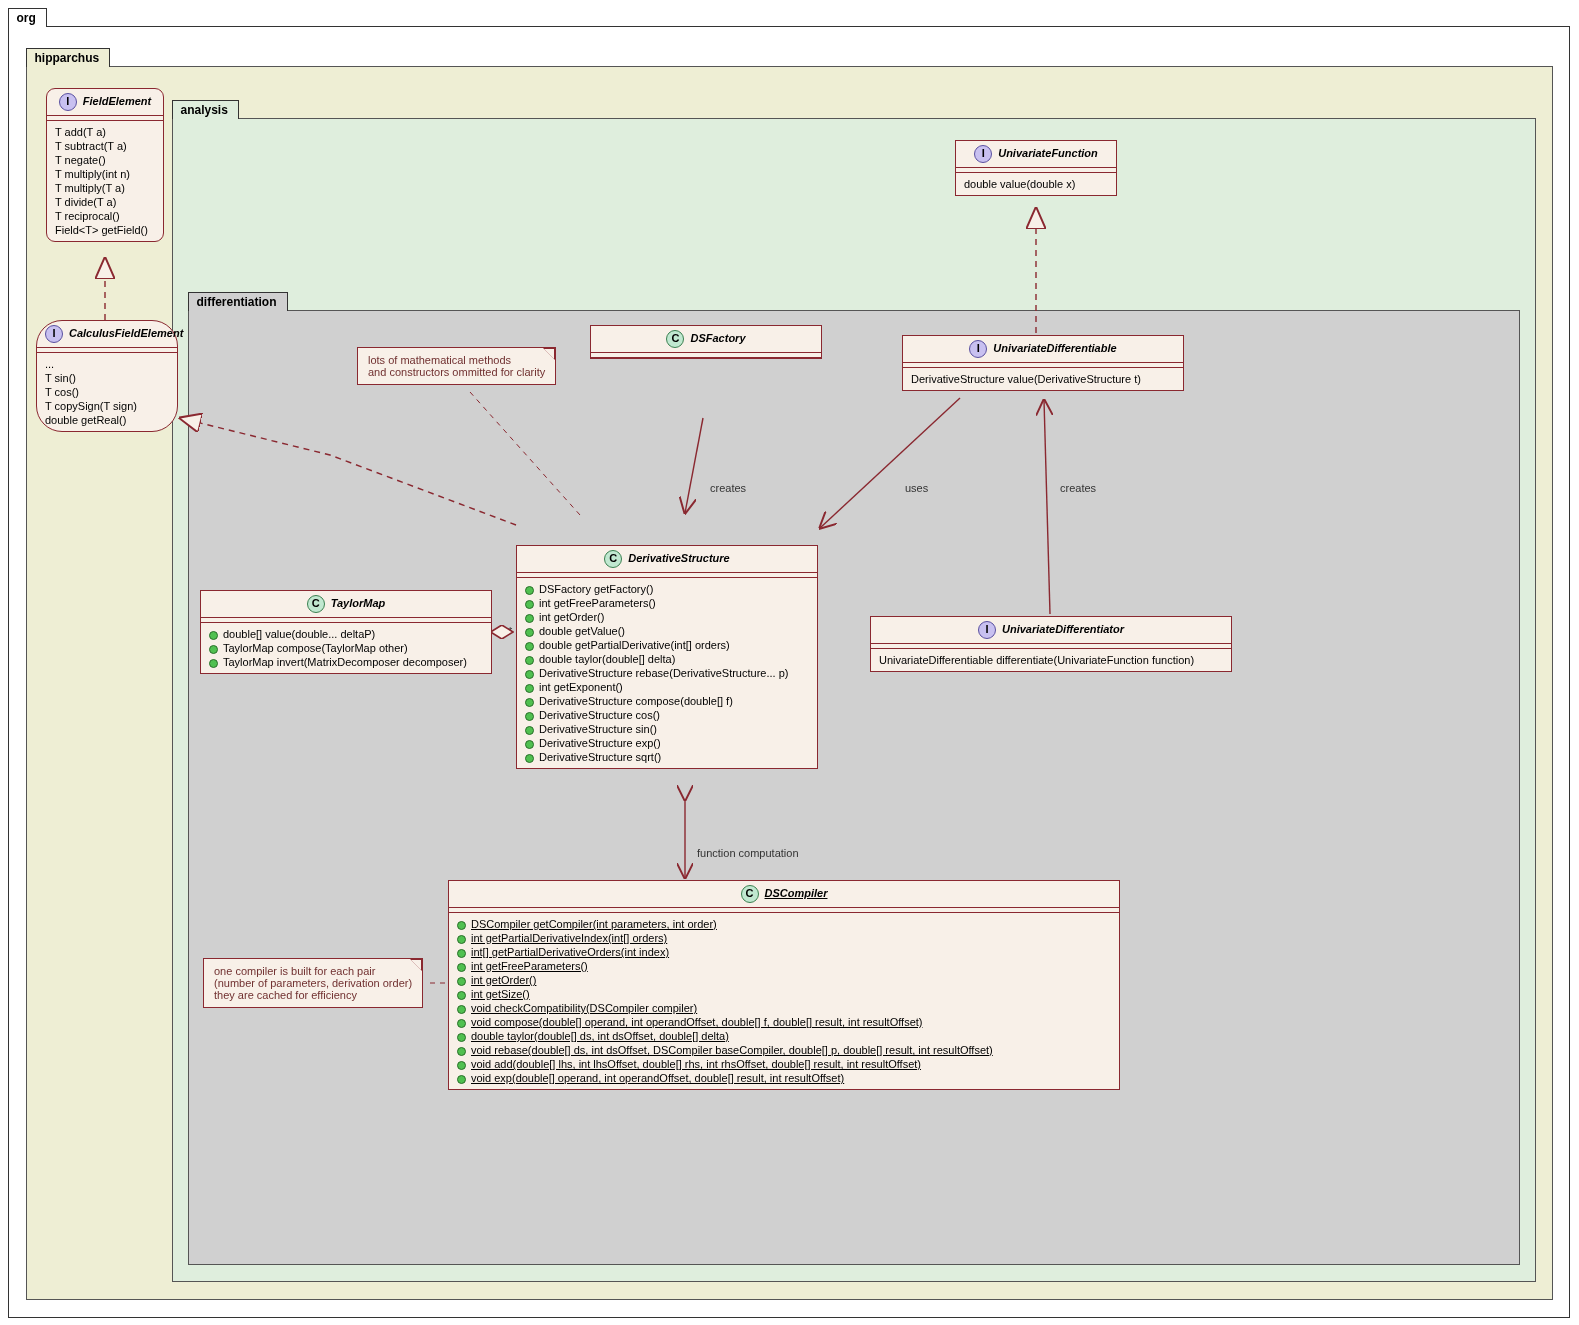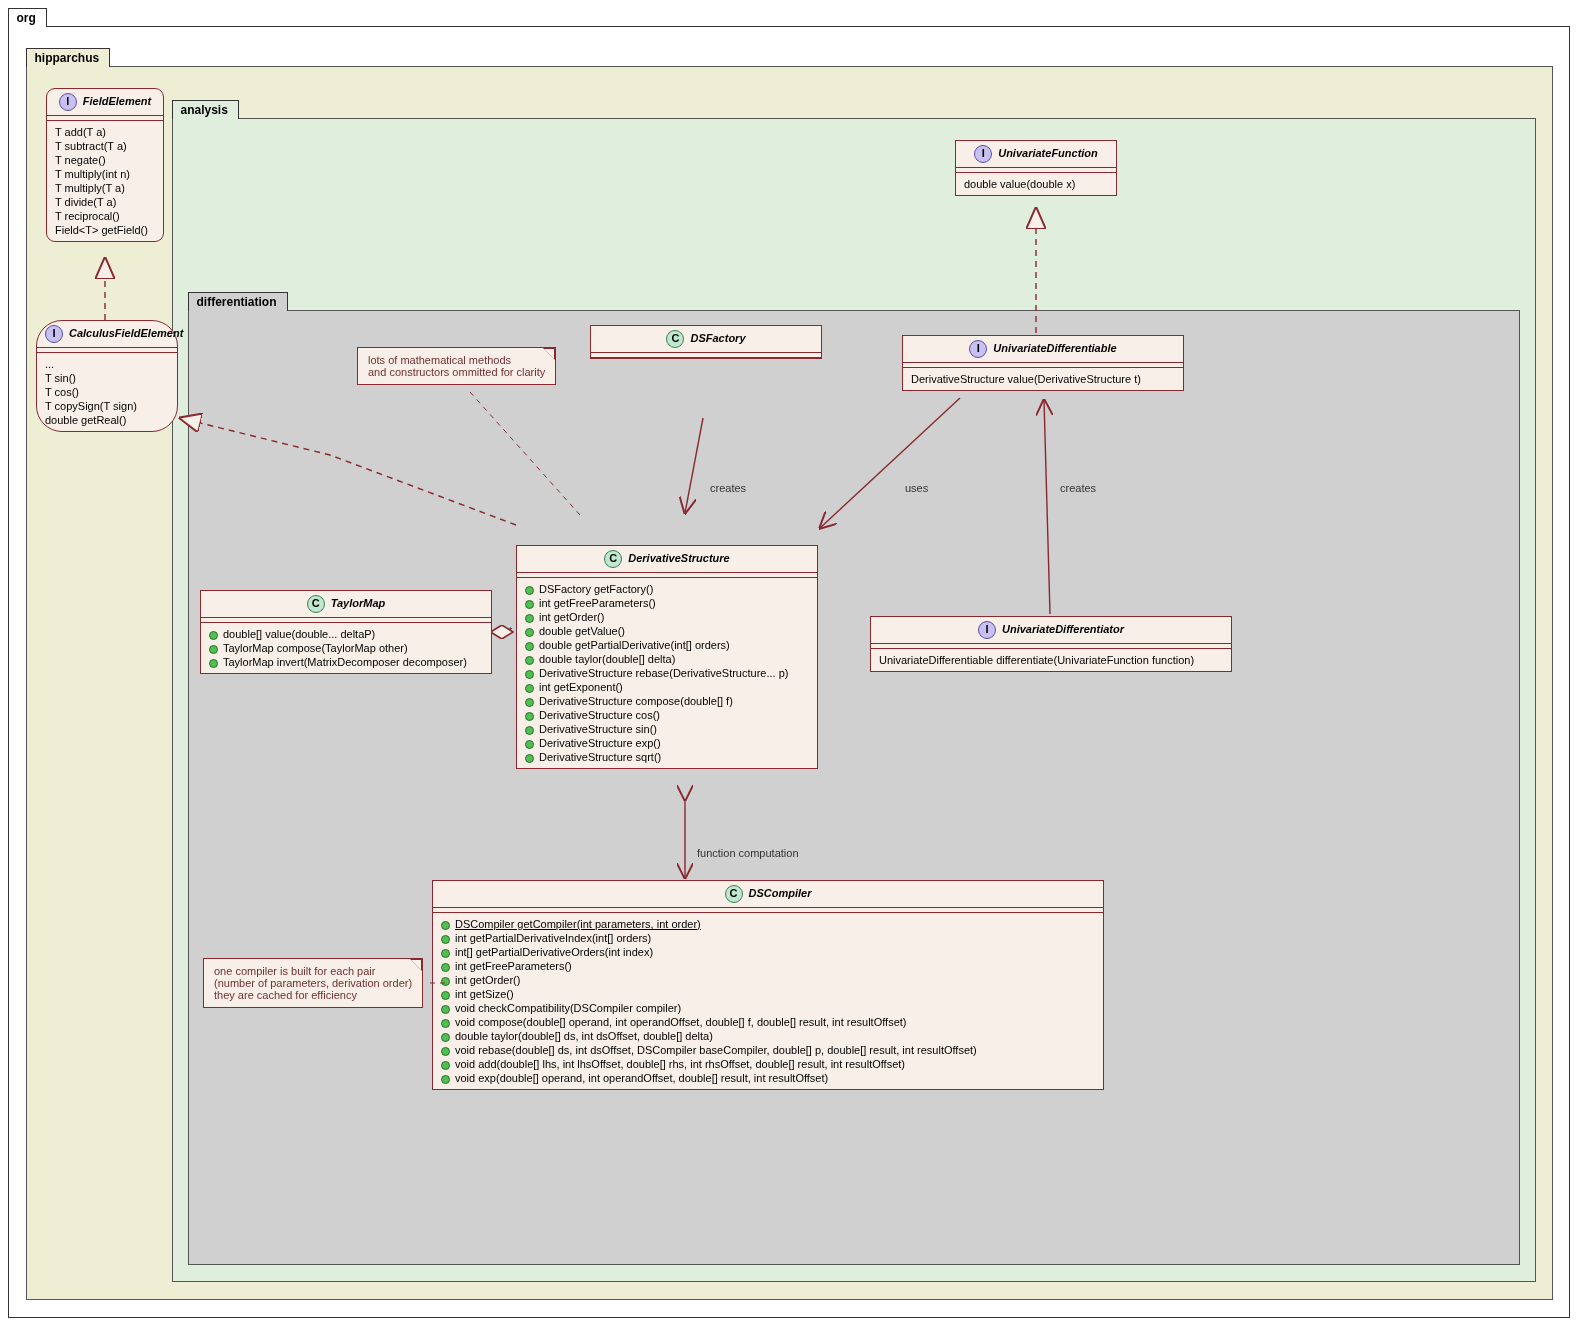--- a/index.html
+++ b/index.html
@@ -202,21 +202,21 @@
     <div class="row">UnivariateDifferentiable differentiate(UnivariateFunction function)</div>
   </div>
 </div>
 
 <div class="note" style="left:203px;top:958px;">
   <div>one compiler is built for each pair</div>
   <div>(number of parameters, derivation order)</div>
   <div>they are cached for efficiency</div>
 </div>
 
-<div class="classbox" style="left:432px;top:880px;width:670px;">
+<div class="classbox" style="left:448px;top:880px;width:670px;text-decoration:underline;">
   <div class="head"><span class="ic ic-c">C</span><span>DSCompiler</span></div>
   <div class="sep"></div>
   <div class="body">
     <div class="row"><span class="dot"></span><span class="underline">DSCompiler getCompiler(int parameters, int order)</span></div>
     <div class="row"><span class="dot"></span><span>int getPartialDerivativeIndex(int[] orders)</span></div>
     <div class="row"><span class="dot"></span><span>int[] getPartialDerivativeOrders(int index)</span></div>
     <div class="row"><span class="dot"></span><span>int getFreeParameters()</span></div>
     <div class="row"><span class="dot"></span><span>int getOrder()</span></div>
     <div class="row"><span class="dot"></span><span>int getSize()</span></div>
     <div class="row"><span class="dot"></span><span>void checkCompatibility(DSCompiler compiler)</span></div>

